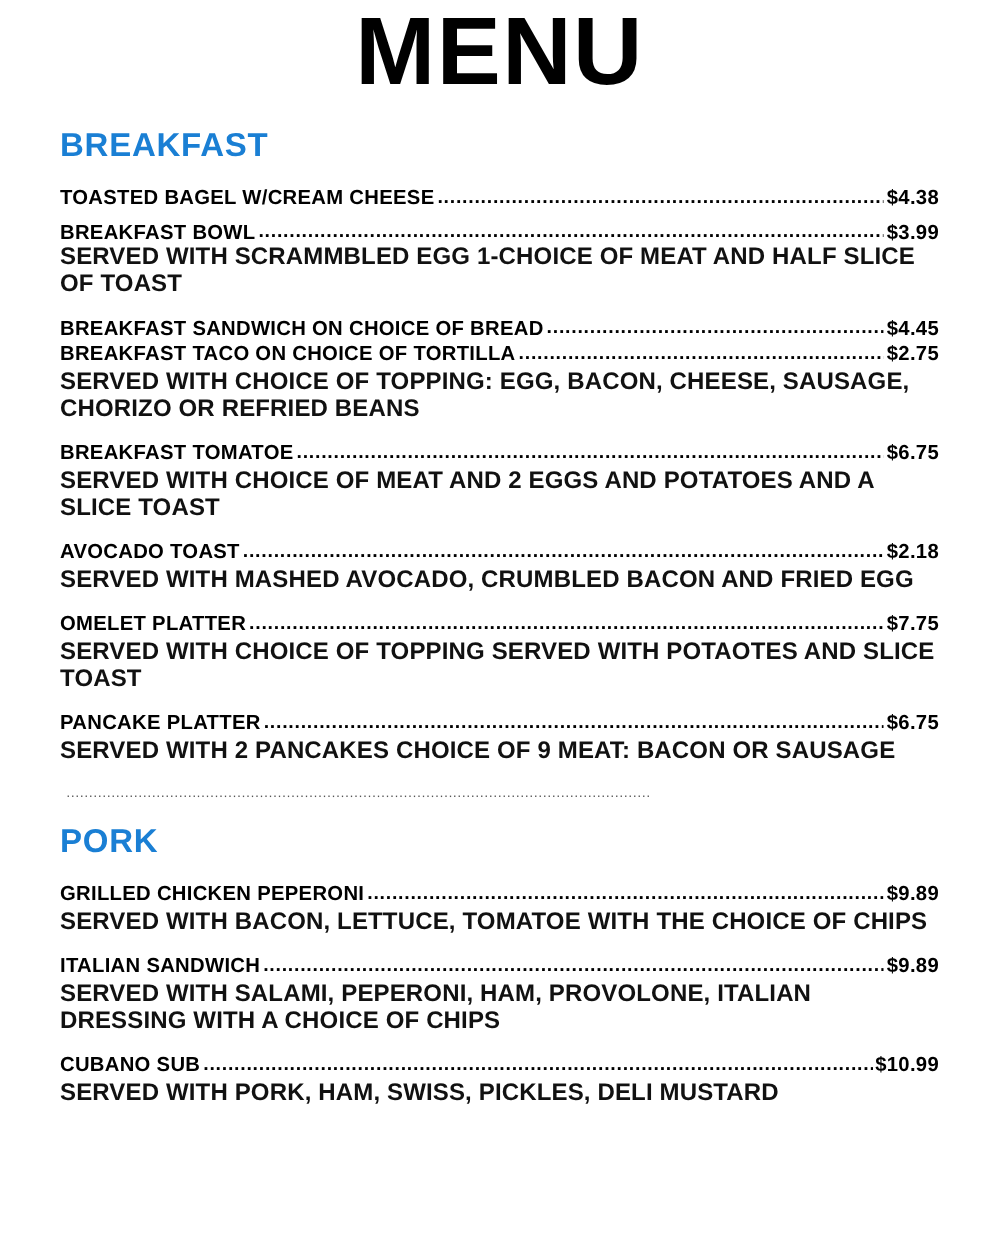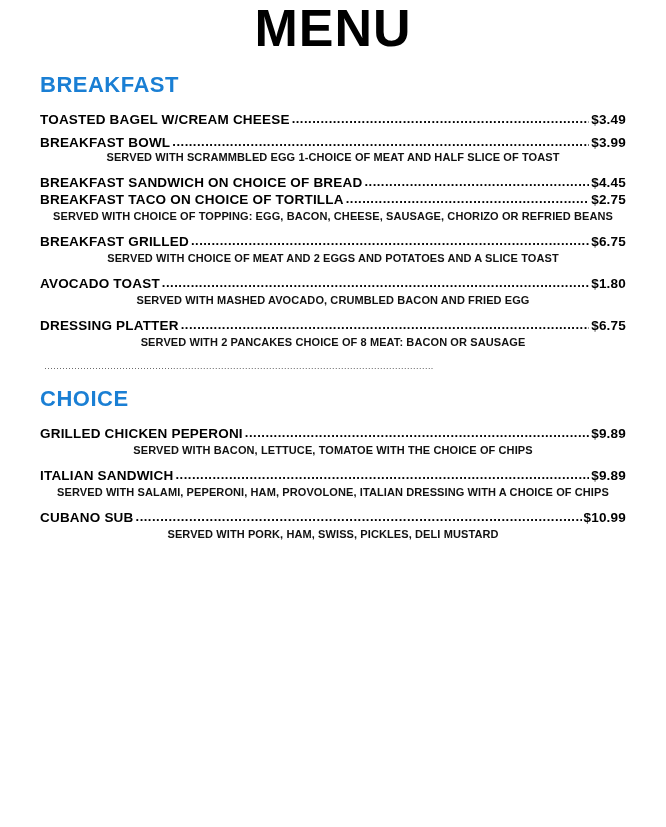--- a/index.html
+++ b/index.html
@@ -16,21 +16,21 @@
     position: relative;
   }
   .page {
     width: 666px;
     height: 827px;
     position: relative;
     box-sizing: border-box;
   }
   .menu-title {
     text-align: center;
-    font-size: 52px;
+    font-size: 64px;
     font-weight: bold;
     letter-spacing: 1px;
     line-height: 1;
     margin: 2px 0 0 0;
     padding: 0;
     font-family: "Liberation Sans", sans-serif;
   }
   .section-heading {
     color: #1a7fd4;
     font-size: 22px;
@@ -74,27 +74,26 @@
     display: block;
     white-space: nowrap;
     overflow: hidden;
   }
   .item-price {
     flex: 0 0 auto;
     font-weight: bold;
     font-size: 13.5px;
   }
   .item-desc {
-    font-size: 11px;
+    font-size: 16px;
     font-weight: bold;
     letter-spacing: 0.1px;
     margin-top: 3px;
     margin-bottom: 12px;
     color: #111;
-    text-align: center;
   }
   .item-desc.tight {
     margin-top: 1px;
   }
   .divider {
     margin: 18px 44px 10px 44px;
     height: 4px;
     overflow: hidden;
     color: #555;
     font-size: 9px;
@@ -112,21 +111,21 @@
   <h1 class="menu-title">MENU</h1>
 
   <h2 class="section-heading">BREAKFAST</h2>
 
   <div class="items">
 
     <div class="item">
       <div class="item-line">
         <span class="item-name">TOASTED BAGEL W/CREAM CHEESE</span>
         <span class="dots"></span>
-        <span class="item-price">$3.49</span>
+        <span class="item-price">$4.38</span>
       </div>
     </div>
 
     <div class="spacer-sm"></div>
 
     <div class="item">
       <div class="item-line">
         <span class="item-name">BREAKFAST BOWL</span>
         <span class="dots"></span>
         <span class="item-price">$3.99</span>
@@ -146,51 +145,59 @@
       <div class="item-line">
         <span class="item-name">BREAKFAST TACO ON CHOICE OF TORTILLA</span>
         <span class="dots"></span>
         <span class="item-price">$2.75</span>
       </div>
       <div class="item-desc">SERVED WITH CHOICE OF TOPPING: EGG, BACON, CHEESE, SAUSAGE, CHORIZO OR REFRIED BEANS</div>
     </div>
 
     <div class="item">
       <div class="item-line">
-        <span class="item-name">BREAKFAST GRILLED</span>
+        <span class="item-name">BREAKFAST TOMATOE</span>
         <span class="dots"></span>
         <span class="item-price">$6.75</span>
       </div>
       <div class="item-desc">SERVED WITH CHOICE OF MEAT AND 2 EGGS AND POTATOES AND A SLICE TOAST</div>
     </div>
 
     <div class="item">
       <div class="item-line">
         <span class="item-name">AVOCADO TOAST</span>
         <span class="dots"></span>
-        <span class="item-price">$1.80</span>
+        <span class="item-price">$2.18</span>
       </div>
       <div class="item-desc">SERVED WITH MASHED AVOCADO, CRUMBLED BACON AND FRIED EGG</div>
     </div>
 
-
-    <div class="item">
-      <div class="item-line">
-        <span class="item-name">DRESSING PLATTER</span>
+    <div class="item">
+      <div class="item-line">
+        <span class="item-name">OMELET PLATTER</span>
+        <span class="dots"></span>
+        <span class="item-price">$7.75</span>
+      </div>
+      <div class="item-desc">SERVED WITH CHOICE OF TOPPING SERVED WITH POTAOTES AND SLICE TOAST</div>
+    </div>
+
+    <div class="item">
+      <div class="item-line">
+        <span class="item-name">PANCAKE PLATTER</span>
         <span class="dots"></span>
         <span class="item-price">$6.75</span>
       </div>
-      <div class="item-desc">SERVED WITH 2 PANCAKES CHOICE OF 8 MEAT: BACON OR SAUSAGE</div>
+      <div class="item-desc">SERVED WITH 2 PANCAKES CHOICE OF 9 MEAT: BACON OR SAUSAGE</div>
     </div>
 
   </div>
 
   <div class="divider">··································································································································</div>
 
-  <h2 class="section-heading lunch">CHOICE</h2>
+  <h2 class="section-heading lunch">PORK</h2>
 
   <div class="items">
 
     <div class="item">
       <div class="item-line">
         <span class="item-name">GRILLED CHICKEN PEPERONI</span>
         <span class="dots"></span>
         <span class="item-price">$9.89</span>
       </div>
       <div class="item-desc">SERVED WITH BACON, LETTUCE, TOMATOE WITH THE CHOICE OF CHIPS</div>

